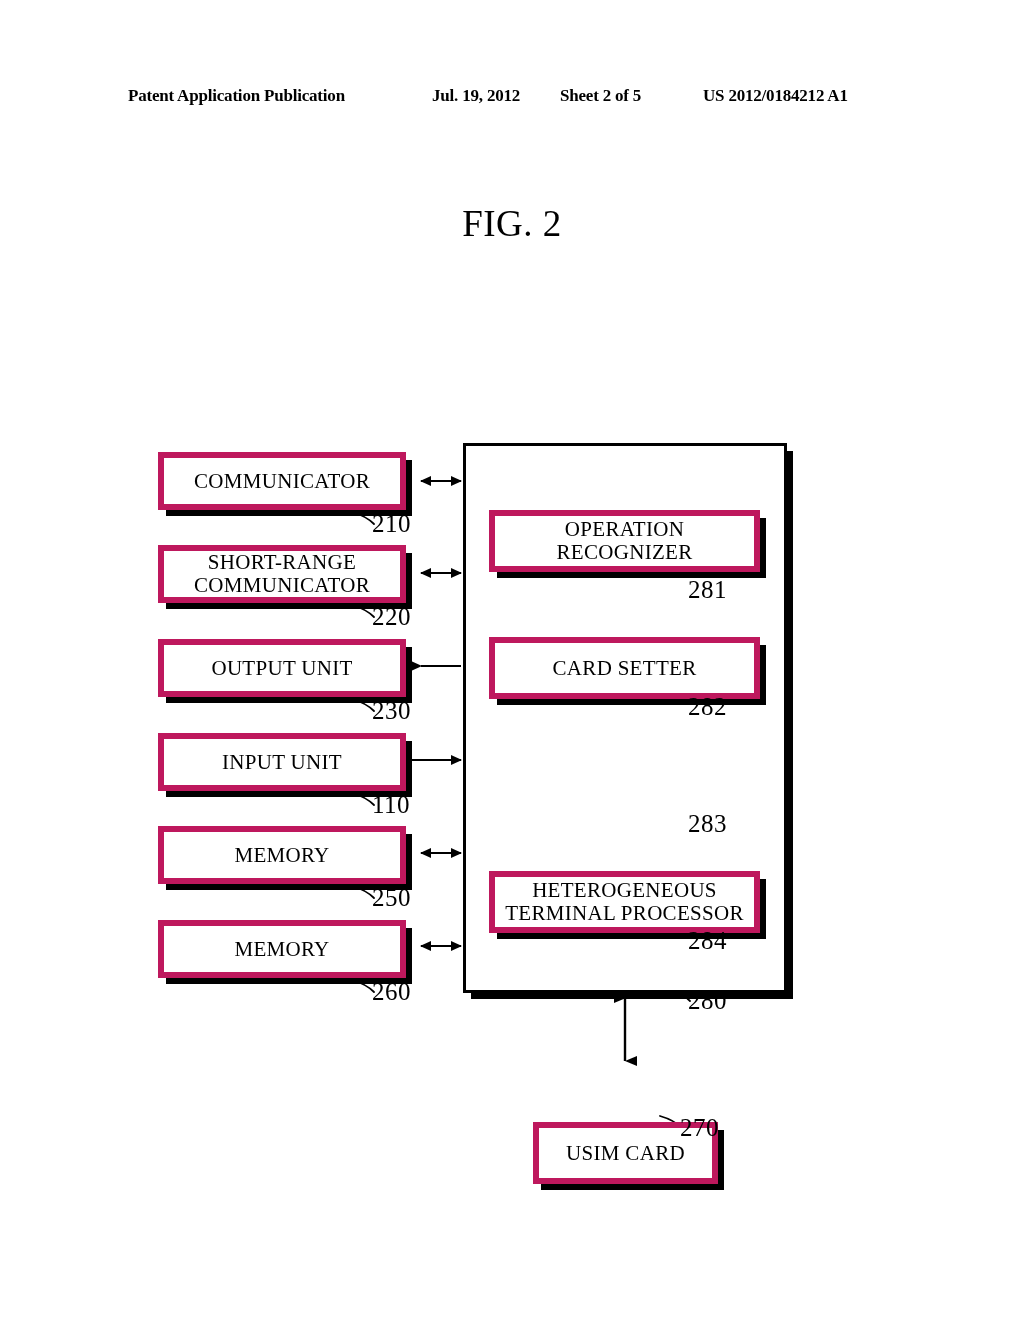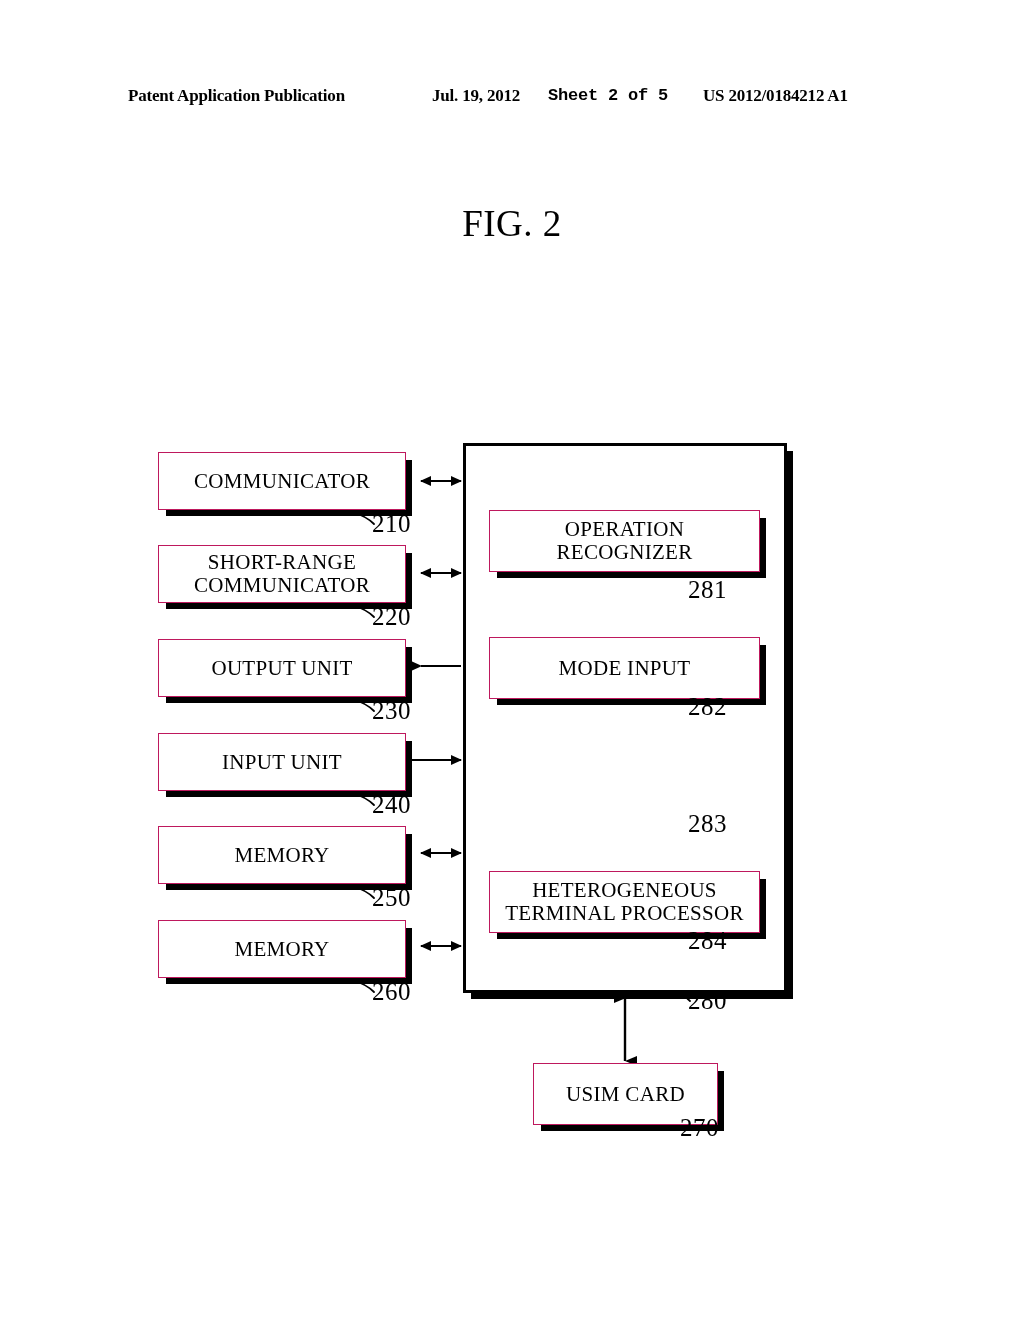--- a/index.html
+++ b/index.html
@@ -25,40 +25,40 @@
     height: 26px;
     font-family: "Liberation Serif", "DejaVu Serif", serif;
     font-weight: bold;
     font-size: 17px;
     letter-spacing: -0.2px;
     white-space: nowrap;
     padding-left: 8px;
   }
   #pub-header .h-left   { position: absolute; left: 128px; top: 0; }
   #pub-header .h-date   { position: absolute; left: 432px; top: 0; }
-  #pub-header .h-sheet  { position: absolute; left: 548px; top: 0; font-family: Liberation Mono, monospace; }
+  #pub-header .h-sheet  { position: absolute; left: 560px; top: 0; }
   #pub-header .h-number { position: absolute; left: 703px; top: 0; }
 
   
   #fig-title {
     position: absolute;
     left: 0;
     top: 202px;
     width: 1024px;
     text-align: center;
     font-size: 37px;
     letter-spacing: 0.5px;
   }
 
   
   .dbox {
     position: absolute;
     box-sizing: border-box;
     background: #ffffff;
-    border: 1px solid #be185d;
+    border: 6px solid #be185d;
     box-shadow: 7px 7px 0 -1px #000000;
     display: flex;
     align-items: center;
     justify-content: center;
     text-align: center;
     line-height: 1.08;
   }
   .dbox .btext {
     font-size: 21px;
     letter-spacing: 0.3px;
@@ -188,52 +188,52 @@
 <div class="refnum" style="left:372px; top:603px;">220</div>
 
 <div class="dbox" style="left:158px; top:639px; width:248px; height:58px;">
   <span class="btext">OUTPUT UNIT</span>
 </div>
 <div class="refnum" style="left:372px; top:697px;">230</div>
 
 <div class="dbox" style="left:158px; top:733px; width:248px; height:58px;">
   <span class="btext">INPUT UNIT</span>
 </div>
-<div class="refnum" style="left:372px; top:791px;">240</div>
+<div class="refnum" style="left:372px; top:791px;">110</div>
 
 <div class="dbox" style="left:158px; top:826px; width:248px; height:58px;">
   <span class="btext">MEMORY</span>
 </div>
 <div class="refnum" style="left:372px; top:884px;">250</div>
 
 <div class="dbox" style="left:158px; top:920px; width:248px; height:58px;">
   <span class="btext">MEMORY</span>
 </div>
 <div class="refnum" style="left:372px; top:978px;">260</div>
 
 <div id="controller-box" style="left:463px; top:443px; width:324px; height:550px;">
 
   <div class="dbox" style="left:23px; top:64px; width:271px; height:62px;">
     <span class="btext">OPERATION
 RECOGNIZER</span>
   </div>
 
   <div class="dbox" style="left:23px; top:191px; width:271px; height:62px;">
-    <span class="btext">MODE INPUT</span>
+    <span class="btext">CARD SETTER</span>
   </div>
 
 
   <div class="dbox" style="left:23px; top:425px; width:271px; height:62px;">
     <span class="btext">HETEROGENEOUS
 TERMINAL PROCESSOR</span>
   </div>
 </div>
 
 <div class="refnum" style="left:688px; top:576px;">281</div>
 <div class="refnum" style="left:688px; top:693px;">282</div>
 <div class="refnum" style="left:688px; top:810px;">283</div>
 <div class="refnum" style="left:688px; top:927px;">284</div>
 <div class="refnum" style="left:688px; top:987px;">280</div>
 
-<div class="dbox" style="left:533px; top:1063px; width:185px; height:62px;">
+<div class="dbox" style="left:533px; top:1122px; width:185px; height:62px;">
   <span class="btext">USIM CARD</span>
 </div>
 <div class="refnum" style="left:680px; top:1114px;">270</div>
 
 </body></html>

